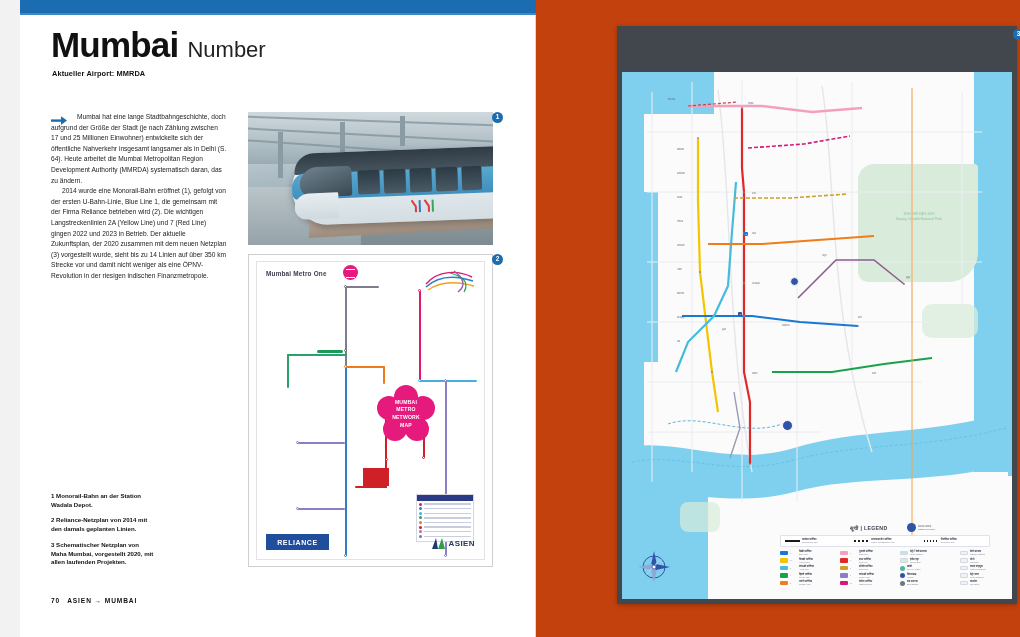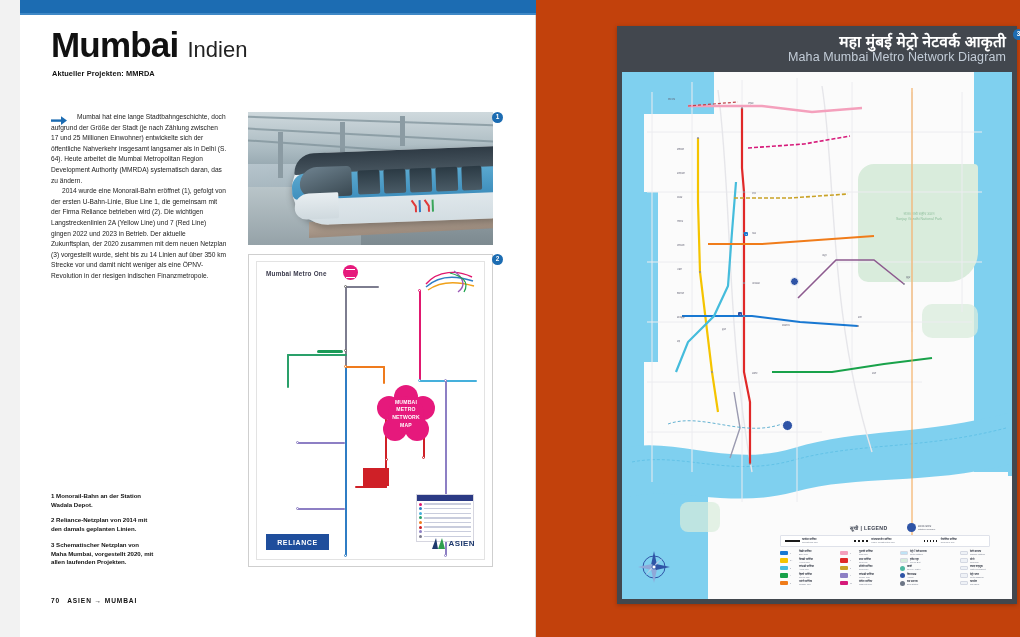--- a/index.html
+++ b/index.html
@@ -261,24 +261,24 @@
 <body>
 
 <div id="root">
 
   <div class="page-left">
     <div class="top-band"></div>
     <div class="top-band-shadow"></div>
 
     <div class="title-wrap">
       <span class="title-main">Mumbai</span>
-      <span class="title-sub">Indien</span>
+      <span class="title-sub">Number</span>
     </div>
 
-    <div class="subtitle">Aktueller Projekten: MMRDA</div>
+    <div class="subtitle">Aktueller Airport: MMRDA</div>
 
     <div class="body-col">
       <svg class="arrow-icon" viewBox="0 0 17 11">
         <path d="M0 5.6 H12" stroke="#1c6cb2" stroke-width="2.4" fill="none"></path>
         <path d="M10 1.2 L16 5.6 L10 10" fill="#1c6cb2"></path>
       </svg>
       <p class="para first">Mumbai hat eine lange Stadtbahngeschichte, doch aufgrund der Größe der Stadt (je nach Zählung zwischen 17 und 25 Millionen Einwohner) entwickelte sich der öffentliche Nahverkehr insgesamt langsamer als in Delhi (S. 64). Heute arbeitet die Mumbai Metropolitan Region Development Authority (MMRDA) systematisch daran, das zu ändern.</p>
       <p class="para second">2014 wurde eine Monorail-Bahn eröffnet (1), gefolgt von der ersten U-Bahn-Linie, Blue Line 1, die gemeinsam mit der Firma Reliance betrieben wird (2). Die wichtigen Langstreckenlinien 2A (Yellow Line) und 7 (Red Line) gingen 2022 und 2023 in Betrieb. Der aktuelle Zukunftsplan, der 2020 zusammen mit dem neuen Netzplan (3) vorgestellt wurde, sieht bis zu 14 Linien auf über 350 km Strecke vor und damit nicht weniger als eine ÖPNV-Revolution in der riesigen indischen Finanzmetropole.</p>
     </div>
 
@@ -448,24 +448,20 @@
         </div>
       </div>
     </div>
 
     <div class="marker" style="left:472px;top:112px;">1</div>
     <div class="marker" style="left:472px;top:254px;">2</div>
   </div>
 
   <div class="panel-right">
 
-    <div class="panel-head">
-      <div class="hi">महा मुंबई मेट्रो नेटवर्क आकृती</div>
-      <div class="en">Maha Mumbai Metro Network Diagram</div>
-    </div>
 
     <div class="map-canvas">
 
       <div class="land" style="left:22px;top:0;width:330px;height:120px;"></div>
       <div class="land" style="left:22px;top:0;width:70px;height:42px;background:#7fd0ef;"></div>
       <div class="land" style="left:30px;top:110px;width:322px;height:300px;"></div>
       <div class="land" style="left:0px;top:120px;width:44px;height:170px;background:#7fd0ef;"></div>
       <div class="land" style="left:36px;top:112px;width:40px;height:180px;border-radius:0 0 26px 0;"></div>
       <div class="land" style="left:22px;top:290px;width:120px;height:130px;border-radius:0 0 40px 0;"></div>
       <div class="land" style="left:86px;top:400px;width:300px;height:130px;"></div>

